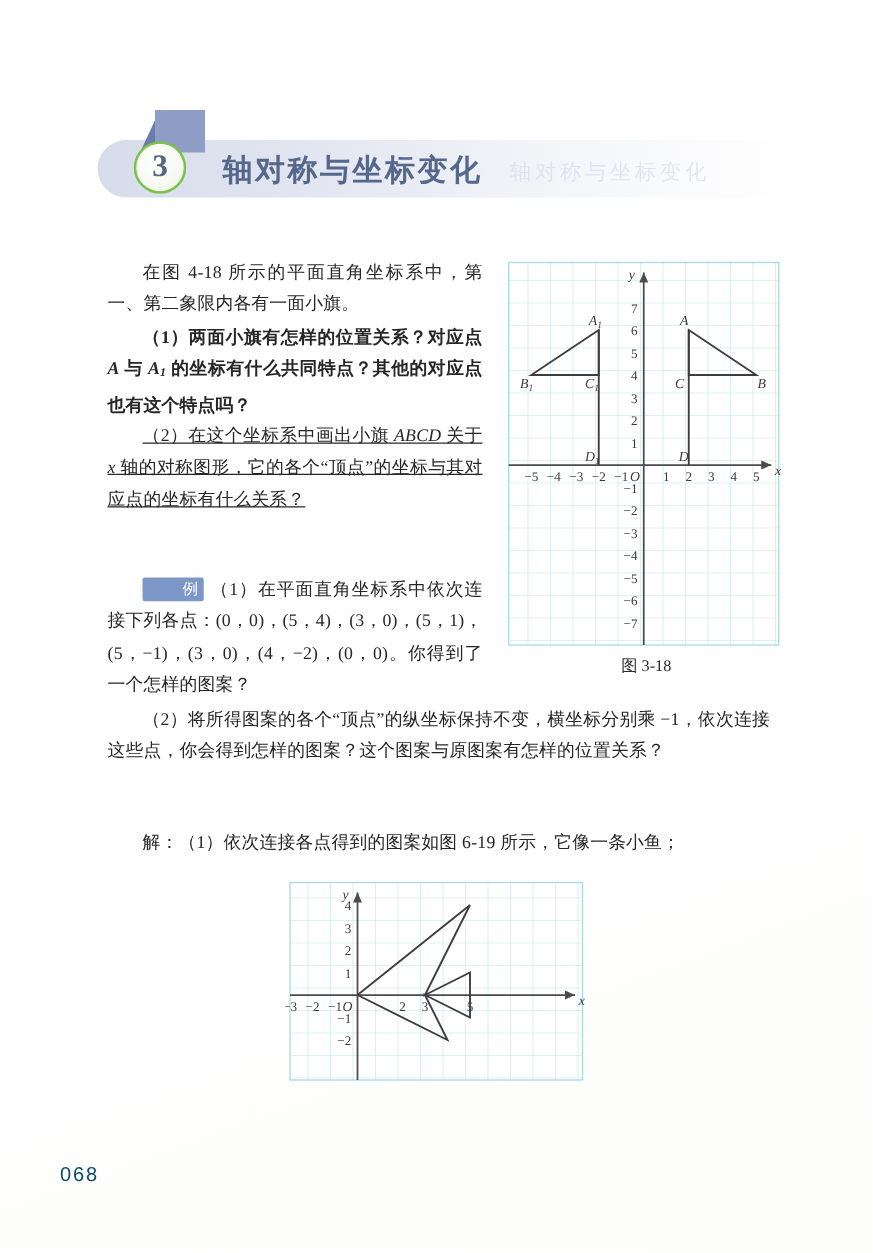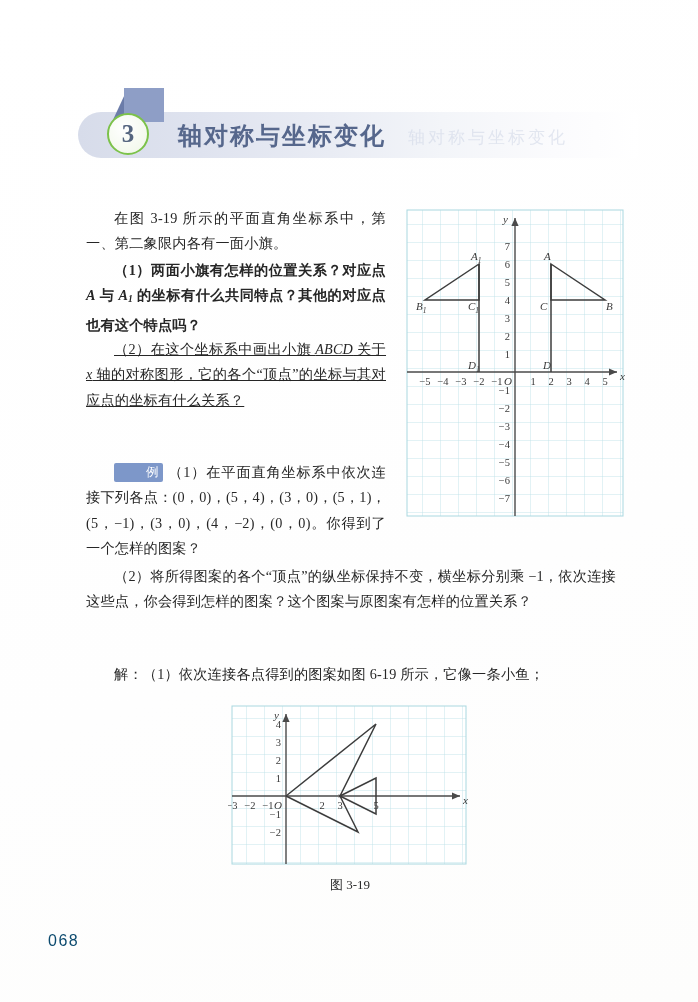--- a/index.html
+++ b/index.html
@@ -182,21 +182,21 @@
     <div class="ribbon-fold"></div>
     <div class="ribbon-body"></div>
   </div>
   <div class="num-circle">
     <span>3</span>
   </div>
   <div class="section-title">轴对称与坐标变化</div>
   <div class="ghost-title">轴对称与坐标变化</div>
 </div>
 
-<div class="para col-left indent" style="top:206px;">在图 3-19 所示的平面直角坐标系中，第一、第二象限内各有一面小旗。</div>
+<div class="para col-left indent" style="top:206px;">在图 4-18 所示的平面直角坐标系中，第一、第二象限内各有一面小旗。</div>
 
 <div class="para col-left indent" style="top:258px;font-weight:bold;">
   <span>（1）两面小旗有怎样的位置关系？对应点 </span><span class="ital">A</span><span> 与 </span><span class="ital">A</span><span class="sub ital">1</span><span> 的坐标有什么共同特点？其他的对应点也有这个特点吗？</span>
 </div>
 
 <div class="para col-left indent" style="top:337px;text-decoration:underline;">
   <span>（2）在这个坐标系中画出小旗 </span><span class="ital">ABCD</span><span> 关于 </span><span class="ital">x</span><span> 轴的对称图形，它的各个“顶点”的坐标与其对应点的坐标有什么关系？</span>
 </div>
 
 <div class="para col-left" style="top:460px; text-indent:28px;">
@@ -275,20 +275,21 @@
       <path d="M 75 58 L 21 94 L 75 94 Z"></path>
       <line x1="75" y1="58" x2="75" y2="166"></line>
     </g>
     <g font-size="11" font-style="italic">
       <text x="67" y="54">A<tspan font-size="7.5" dy="2.5">1</tspan></text>
       <text x="12" y="104">B<tspan font-size="7.5" dy="2.5">1</tspan></text>
       <text x="64" y="104">C<tspan font-size="7.5" dy="2.5">1</tspan></text>
       <text x="64" y="163">D<tspan font-size="7.5" dy="2.5">1</tspan></text>
     </g>
   </svg>
+  <div class="fig-caption" style="left:0; top:318px; width:226px;">图 3-18</div>
 </div>
 
 <div class="figure" style="left:228px; top:700px; width:246px; height:190px;">
   <svg width="244" height="172" viewBox="0 0 244 172">
     <defs>
       <pattern id="g19" width="18" height="18" patternUnits="userSpaceOnUse">
         <path d="M 18 0 L 0 0 0 18" fill="none" stroke="#a9d8e0" stroke-width="0.9"></path>
       </pattern>
     </defs>
     <rect x="4" y="6" width="234" height="158" fill="#ffffff"></rect>
@@ -327,16 +328,15 @@
         <text x="53" y="64">2</text>
         <text x="53" y="82">1</text>
         <text x="53" y="118">−1</text>
         <text x="53" y="136">−2</text>
       </g>
 
     <g fill="none" stroke="#3d3d3d" stroke-width="1.5" stroke-linejoin="miter">
       <path d="M 58 96 L 148 24 L 112 96 L 148 78 L 148 114 L 112 96 L 130 132 L 58 96"></path>
     </g>
   </svg>
-  <div class="fig-caption" style="left:0; top:176px; width:244px;">图 3-19</div>
 </div>
 
 <div class="page-num">068</div>
 
 </body></html>

